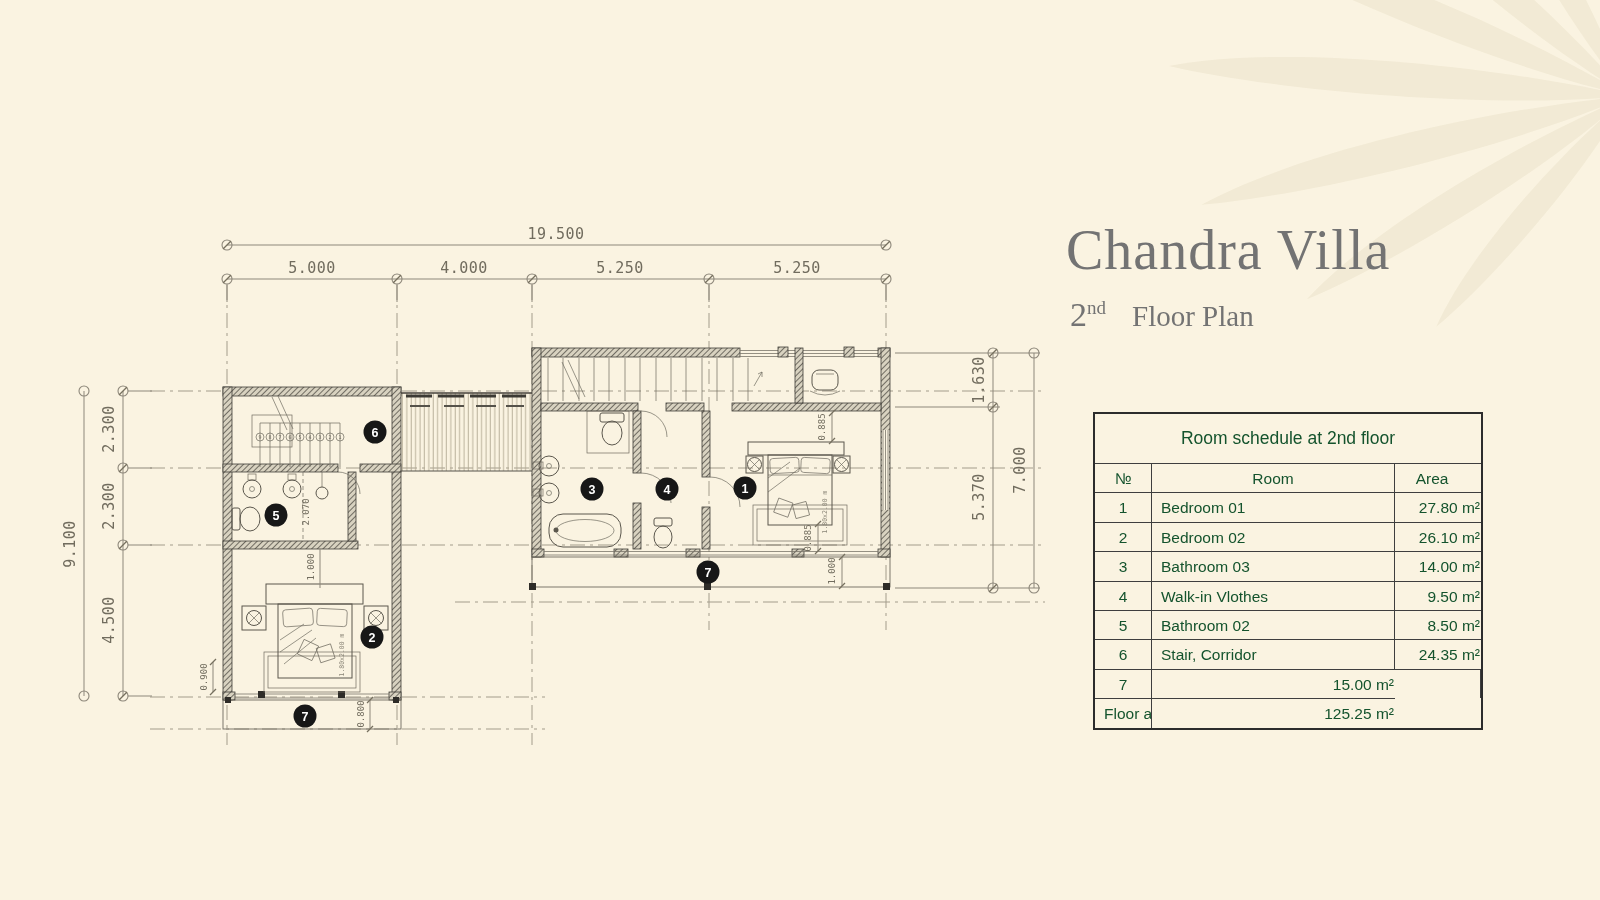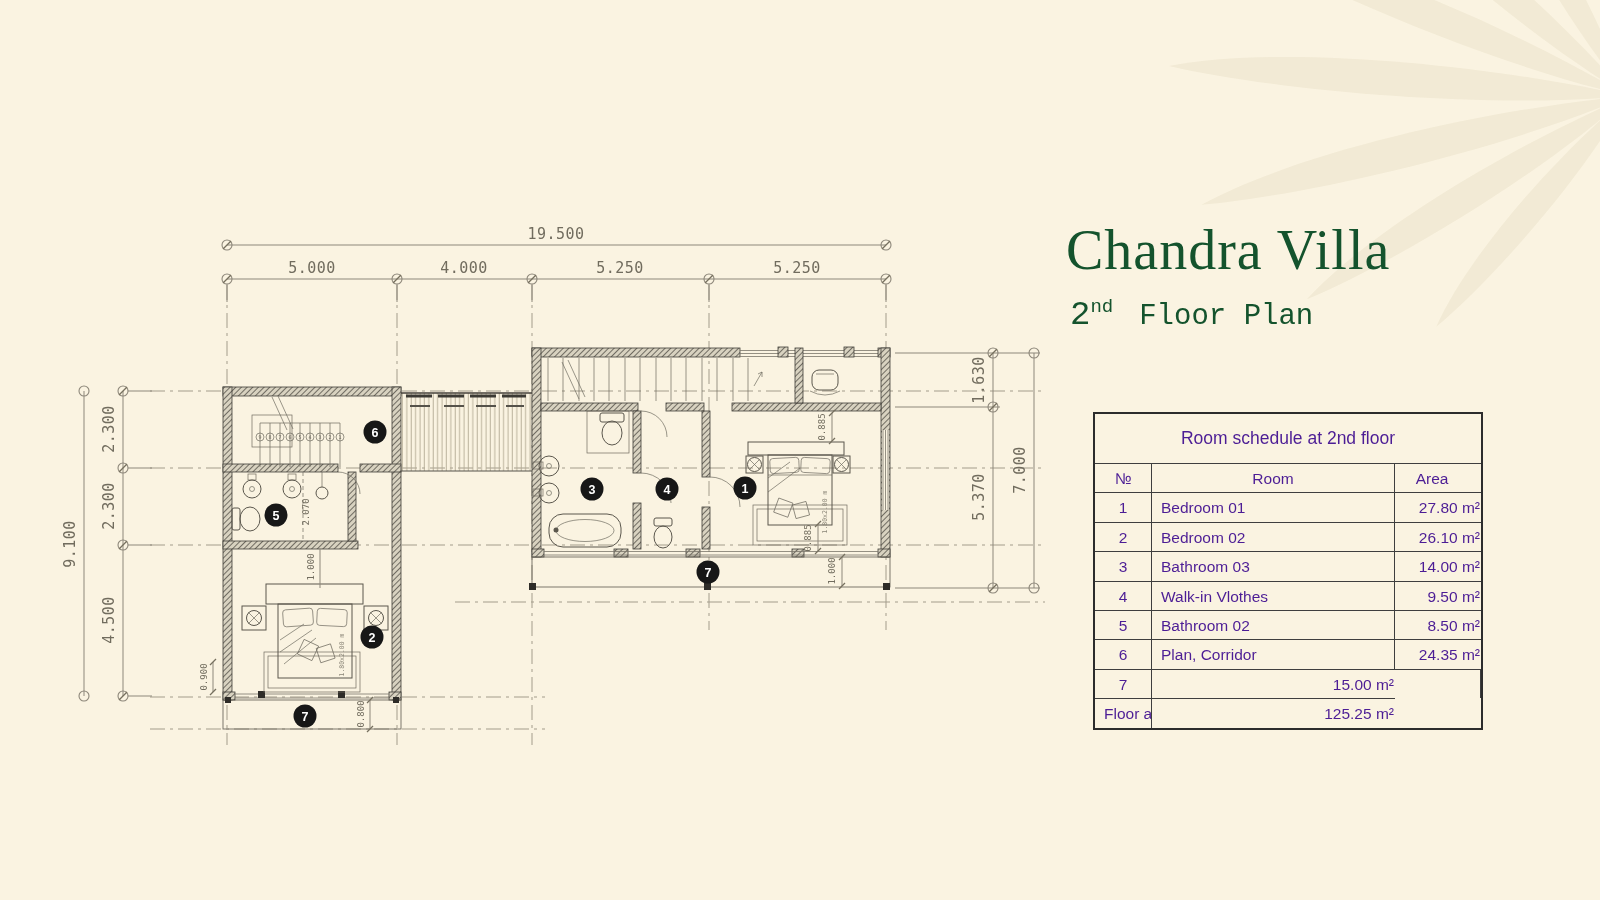--- a/index.html
+++ b/index.html
@@ -19,28 +19,28 @@
   .wall{fill:url(#hatch);stroke:#3f3d37;stroke-width:.8;}
   .fu{fill:none;stroke:#5b574d;stroke-width:1;}
   .fu2{fill:none;stroke:#6f6b60;stroke-width:.7;}
   .win{stroke:#7a7569;stroke-width:.8;}
   .post{fill:#2e2c28;}
   .deckedge{fill:none;stroke:#6f6b60;stroke-width:.9;}
   .mk{fill:#171717;}
   .mkt{font-family:"Liberation Sans",sans-serif;font-size:12.5px;font-weight:bold;fill:#ffffff;text-anchor:middle;}
 
   
-  .title-block{position:absolute;left:1066px;top:218px;color:#14532d;}
+  .title-block{position:absolute;left:1066px;top:218px;color:#737373;}
   .villa-title{font-family:"Liberation Serif",serif;font-size:56px;letter-spacing:1px;white-space:nowrap;}
-  .floor-line{font-family:Liberation Mono, monospace;font-size:34px;margin-top:14px;margin-left:4px;}
+  .floor-line{font-family:Liberation Serif, serif;font-size:34px;margin-top:14px;margin-left:4px;}
   .floor-line sup{font-size:19px;}
   .floor-label{font-size:29px;margin-left:26px;}
 
   
-  .schedule{position:absolute;left:1093px;top:412px;width:386px;border:2px solid #2c2c2c;color:#4c1d95;}
+  .schedule{position:absolute;left:1093px;top:412px;width:386px;border:2px solid #2c2c2c;color:#14532d;}
   .s-title{height:49px;line-height:49px;text-align:center;font-size:17.5px;}
   .s-grid{display:grid;grid-template-columns:57px 1fr 86px;grid-auto-rows:29.4px;}
   .cell{border-top:1px solid #3e3e3e;line-height:29.4px;font-size:15.5px;overflow:hidden;white-space:nowrap;}
   .c-no{text-align:center;border-right:1px solid #3e3e3e;}
   .c-room{padding-left:9px;border-right:1px solid #3e3e3e;}
   .c-area{text-align:right;padding-right:1px;}
   .head{height:29.4px;}
   .head.c-room{text-align:center;padding-left:0;}
   .head.c-area{text-align:center;padding-right:12px;}
 </style>
@@ -481,21 +481,21 @@
 
     <div class="cell c-no">4</div>
     <div class="cell c-room">Walk-in Vlothes</div>
     <div class="cell c-area">9.50 m²</div>
 
     <div class="cell c-no">5</div>
     <div class="cell c-room">Bathroom 02</div>
     <div class="cell c-area">8.50 m²</div>
 
     <div class="cell c-no">6</div>
-    <div class="cell c-room">Plan, Corridor</div>
+    <div class="cell c-room">Stair, Corridor</div>
     <div class="cell c-area">24.35 m²</div>
 
     <div class="cell c-no">7</div>
     <div class="cell c-area">15.00 m²</div>
 
     <div class="cell c-no"></div>
     <div class="cell c-room">Floor area</div>
     <div class="cell c-area">125.25 m²</div>
   </div>
 </div>

